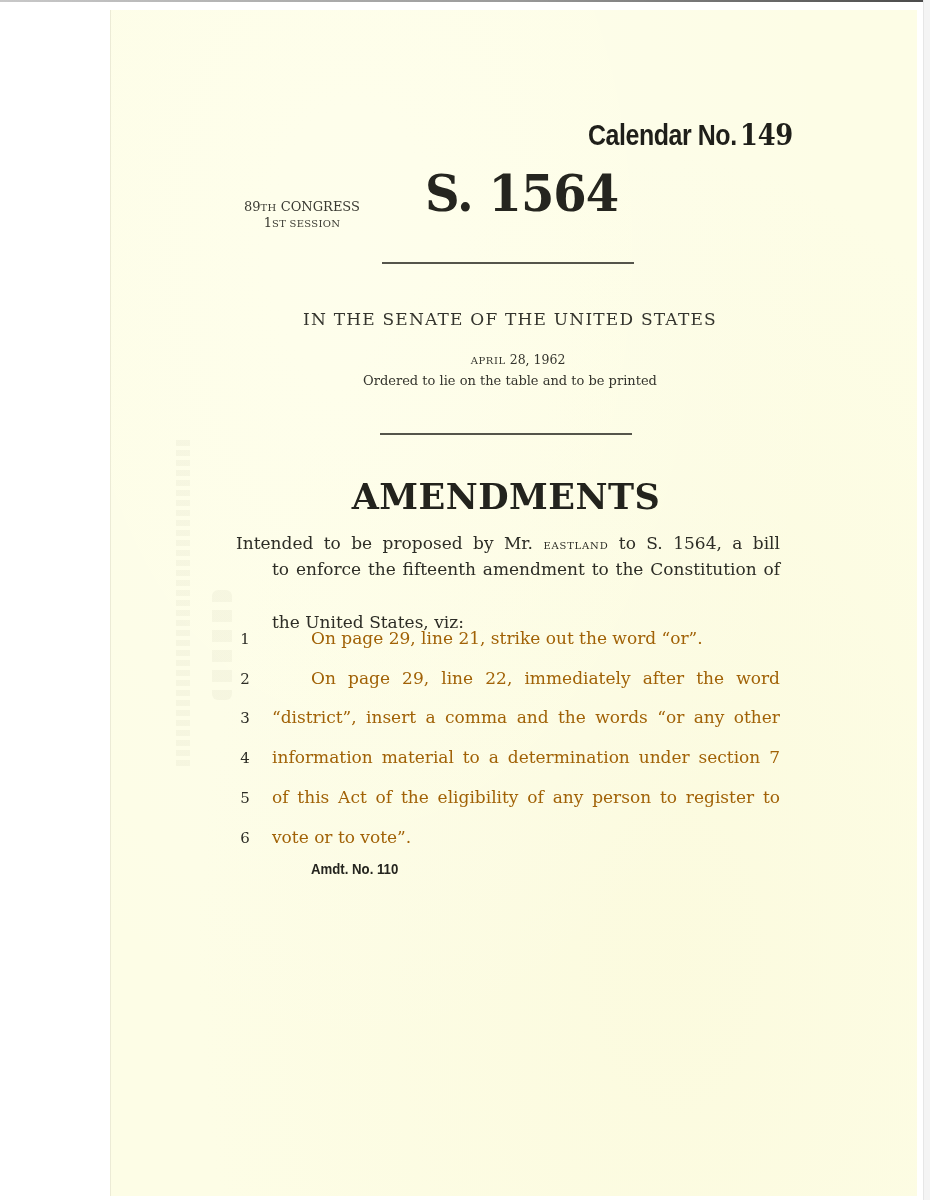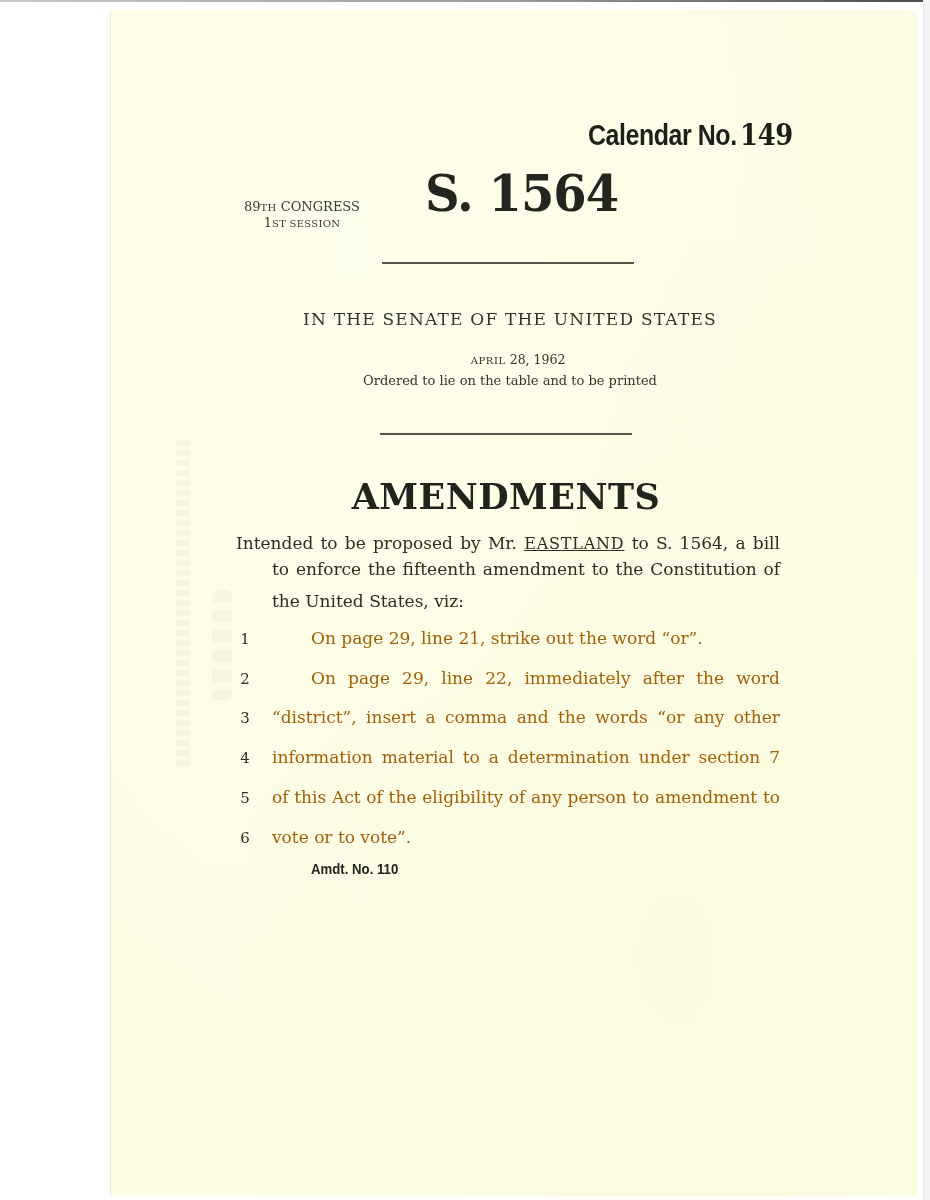--- a/index.html
+++ b/index.html
@@ -118,21 +118,21 @@
       left: 236px; top: 528px;
       font-size: 17px;
       line-height: 30px;
       color: #2d2d26;
     }
     .intro-cont {
       left: 272px;
       font-size: 17px;
       color: #2d2d26;
     }
-    .sc-name { font-size: 16px; letter-spacing: 0.8px; text-decoration: underline; }
+    .sc-name { font-size: 10px; letter-spacing: 0.8px; }
 
     .line-num {
       left: 238px;
       width: 14px;
       text-align: center;
       font-size: 15px;
       color: #2d2d26;
     }
     .line-text {
       font-size: 17px;
@@ -204,33 +204,33 @@
 <div class="abs ordered">Ordered to lie on the table and to be printed</div>
 
 <div class="rule rule-2"></div>
 
 <div class="abs amendments">AMENDMENTS</div>
 
 <div class="abs intro" style="width:544px; text-align:justify; text-align-last:justify;">
   <span>Intended to be proposed by Mr. </span><span class="sc-name">EASTLAND</span><span> to S. 1564, a bill</span>
 </div>
 <div class="abs intro-cont justify" style="top:559px;">to enforce the fifteenth amendment to the Constitution of</div>
-<div class="abs intro-cont" style="top:591px;text-align:center;">the United States, viz:</div>
+<div class="abs intro-cont" style="top:612px;text-align:center;">the United States, viz:</div>
 
 <div class="abs line-num" style="top:630px;">1</div>
 <div class="abs line-text" style="left:311px; top:628px;">On page 29, line 21, strike out the word “or”.</div>
 
 <div class="abs line-num" style="top:670px;">2</div>
 <div class="abs line-text" style="left:311px; width:469px; text-align:justify; text-align-last:justify; top:668px;">On page 29, line 22, immediately after the word</div>
 
 <div class="abs line-num" style="top:709px;">3</div>
 <div class="abs line-text justify" style="top:707px;">“district”, insert a comma and the words “or any other</div>
 
 <div class="abs line-num" style="top:749px;">4</div>
 <div class="abs line-text justify" style="top:747px;">information material to a determination under section 7</div>
 
 <div class="abs line-num" style="top:789px;">5</div>
-<div class="abs line-text justify" style="top:787px;">of this Act of the eligibility of any person to amendment to</div>
+<div class="abs line-text justify" style="top:787px;">of this Act of the eligibility of any person to register to</div>
 
 <div class="abs line-num" style="top:829px;">6</div>
 <div class="abs line-text" style="left:272px; top:827px;text-align:center;">vote or to vote”.</div>
 
 <div class="abs amdt">Amdt. No. 110</div>
 
 </body></html>

